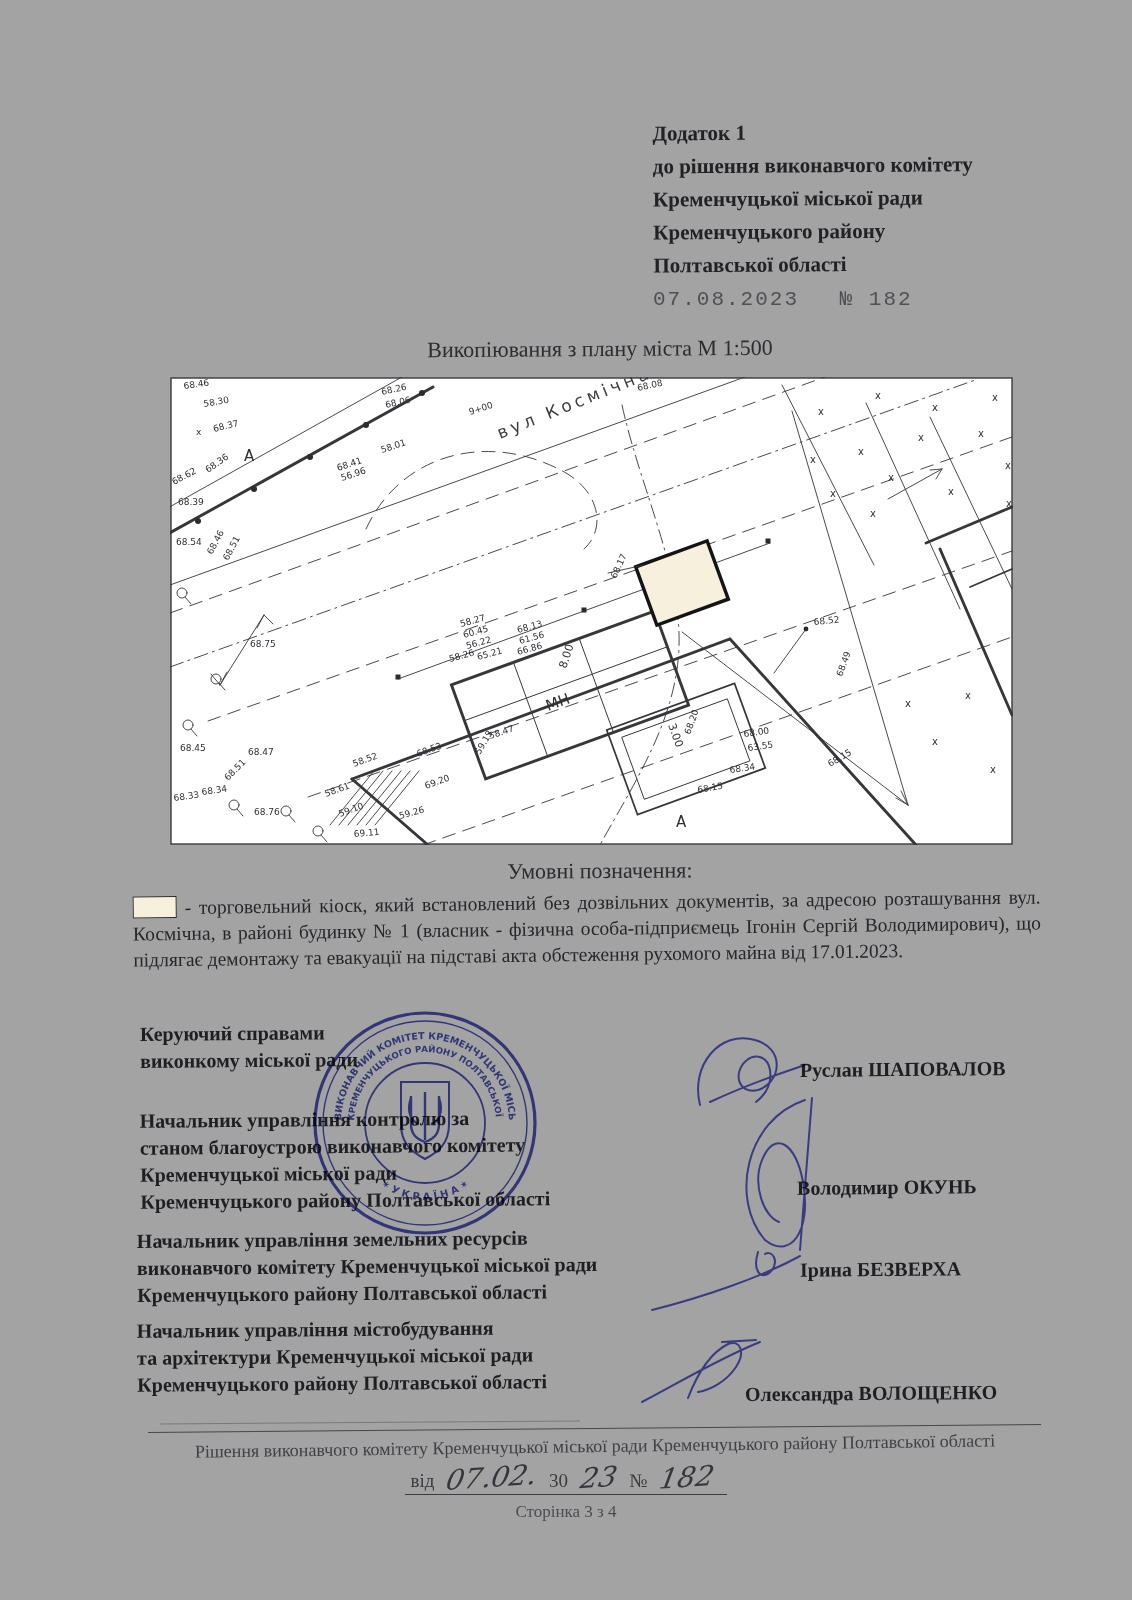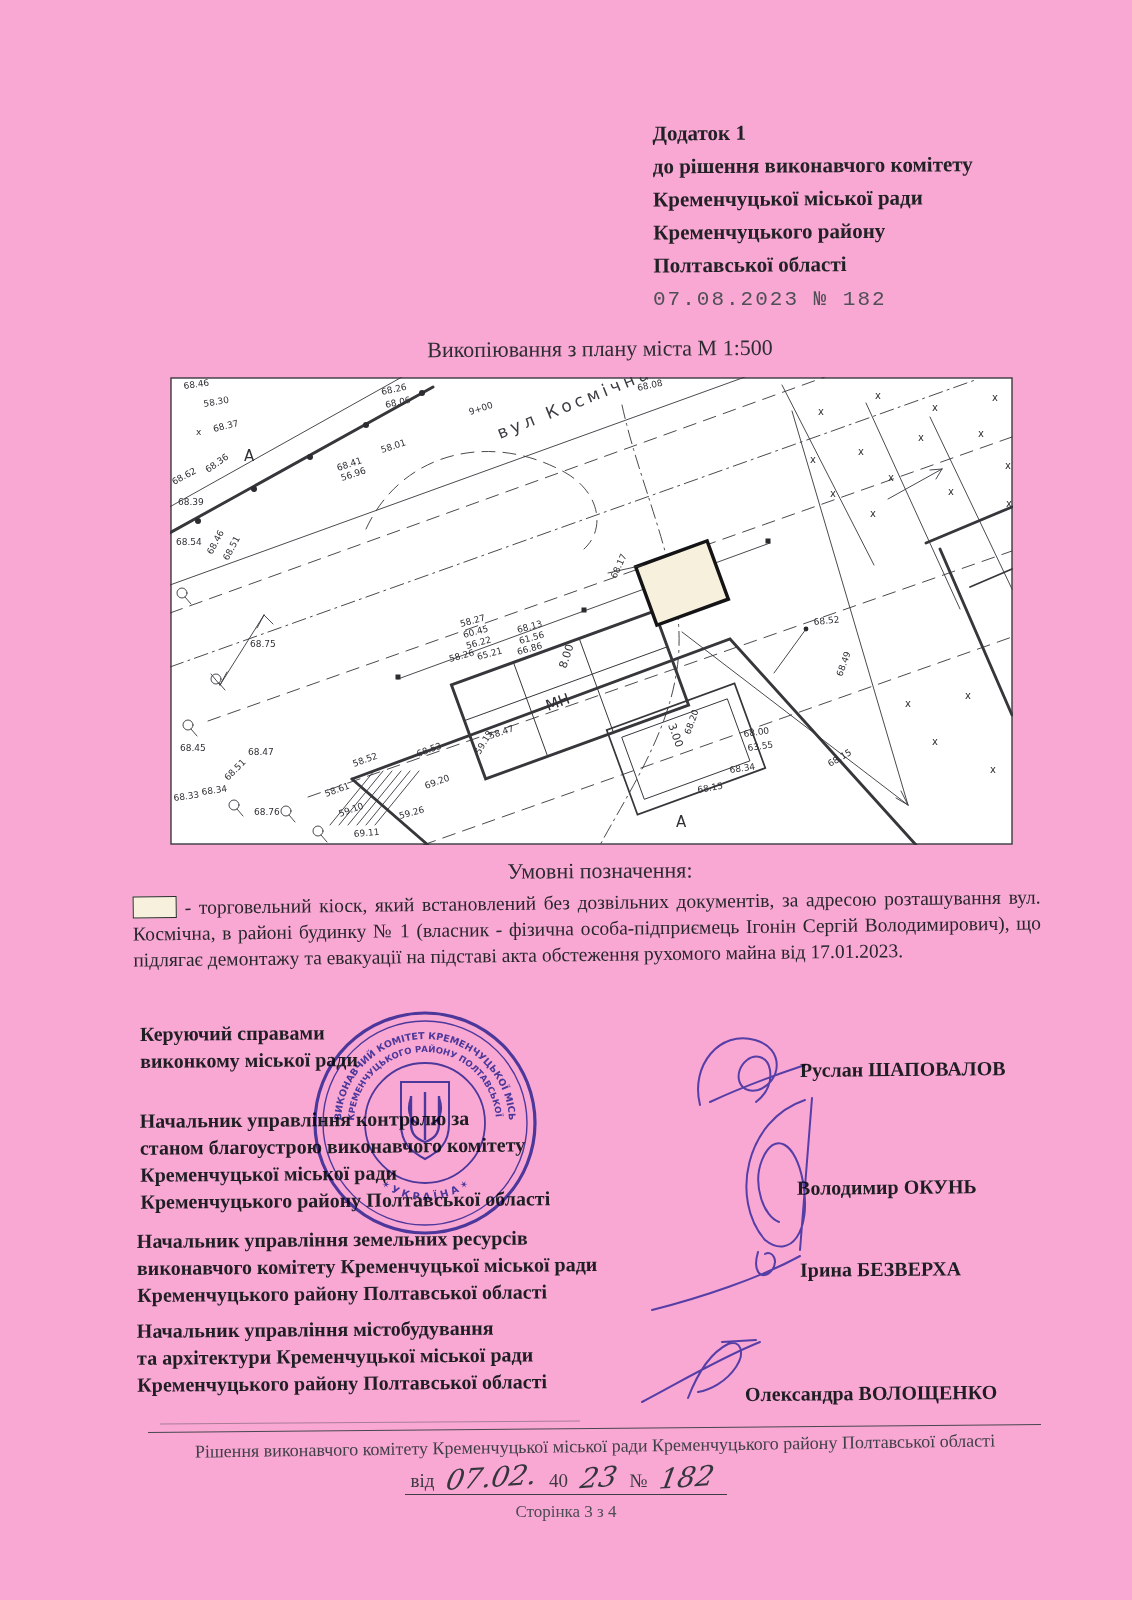--- a/index.html
+++ b/index.html
@@ -1,17 +1,17 @@
 <!DOCTYPE html>
 <html style="--stamp-color: #3a40b2; --ink-color: #4a50c4;"><head>
 <meta charset="utf-8">
 <style>
   :root{ --stamp-color:#3a40b2; --ink-color:#4a50c4; }
   html,body{margin:0;padding:0;background:#e8e8e8;}
-  #page{position:relative;width:1132px;height:1600px;background:#f9a8d4;overflow:hidden;
+  #page{position:relative;width:1132px;height:1600px;background:#a3a3a3;overflow:hidden;
         font-family:"Liberation Serif",serif;color:#232327;}
   .abs{position:absolute;}
 
   
   #header-block{left:653px;top:116px;width:400px;font-weight:bold;font-size:21px;
                 line-height:33px;color:#222226;transform:rotate(-0.4deg);}
   #header-date{left:653px;top:288px;font-family:"Liberation Mono",monospace;font-size:21px;
                color:#4f4f55;letter-spacing:2px;}
 
   
@@ -61,21 +61,21 @@
 
   <div class="abs" id="header-block">
     <div>Додаток 1</div>
     <div>до рішення виконавчого комітету</div>
     <div>Кременчуцької міської ради</div>
     <div>Кременчуцького району</div>
     <div>Полтавської області</div>
   </div>
   <div class="abs" id="header-date">
     <span>07.08.2023</span>
-    <span style="">№ 182</span>
+    <span style="margin-left:26px">№ 182</span>
   </div>
 
   <div class="abs" id="map-title">Викопіювання з плану міста М 1:500</div>
 
   <div class="abs" id="map-wrap">
     <svg id="map-svg" width="843" height="468" viewBox="0 0 843 468">
       <rect class="map-border" x="1" y="1" width="841" height="466"></rect>
 
       <line x1="-4" y1="158" x2="263" y2="10" class="ml sw3"></line>
       <line x1="-4" y1="132" x2="232" y2="0" class="ml sw1"></line>
@@ -296,21 +296,21 @@
     <path class="ink" d="M82,392 C120,372 160,348 200,332 M128,388 C138,362 152,342 168,334 C180,329 186,342 176,357 C166,372 150,380 138,382 M162,332 L196,330"></path>
   </svg>
 
   <div class="abs rule" style="left:148px;top:1428px;width:893px;transform:rotate(-0.5deg);"></div>
   <div class="abs rule" style="left:160px;top:1422px;width:420px;opacity:.45;transform:rotate(-0.4deg);"></div>
   <div class="abs" id="footer-text">Рішення виконавчого комітету Кременчуцької міської ради Кременчуцького району Полтавської області</div>
   <div class="abs" id="footer-dateline">
     <span id="date-row">
       <span>від</span>
       <span class="hand">07.02.</span>
-      <span>40</span>
+      <span>30</span>
       <span class="hand">23</span>
       <span>№</span>
       <span class="hand">182</span>
     </span>
   </div>
   <div class="abs" id="footer-page">Сторінка 3 з 4</div>
 
 </div>
 
 </body></html>

